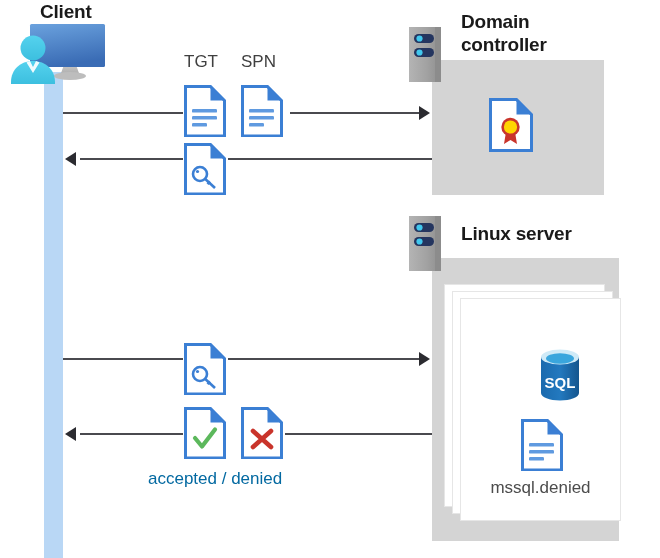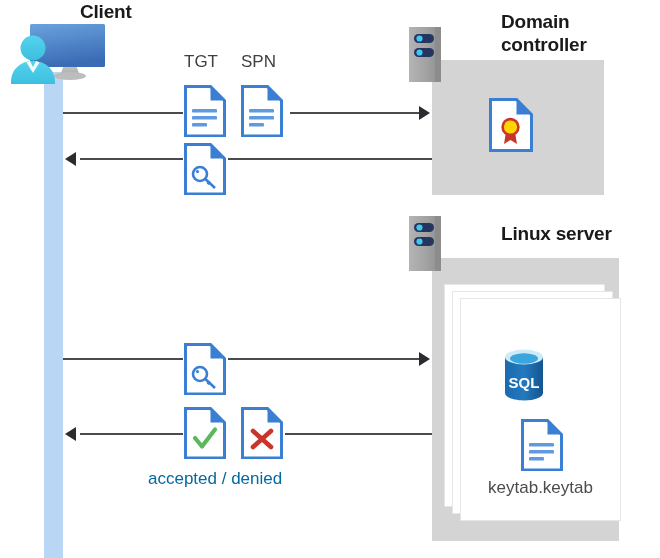--- a/index.html
+++ b/index.html
@@ -14,21 +14,20 @@
   .abs{position:absolute;}
 
   
   .title{
     font-weight:bold;
     color:#1a1a1a;
     font-size:19px;
     line-height:23px;
     letter-spacing:-0.2px;
     white-space:pre-line;
-    margin-left:40px;
   }
   .label{
     color:#404040;
     font-size:17px;
     line-height:20px;
   }
   .caption{
     color:#0369a1;
     font-size:17px;
   }
@@ -235,21 +234,21 @@
     <svg width="44" height="54" viewBox="0 0 44 54">
       <path d="M1.5 1.5 h26 l15 15 v36 h-41 z" fill="#ffffff" stroke="#3b7fd4" stroke-width="3"></path>
       <path d="M27.5 1.5 l15 15 h-15 z" fill="#3b7fd4"></path>
       <path d="M17.5 31 l-2.5 15 l6.5 -4 l6.5 4 l-2.5 -15 z" fill="#c9342b"></path>
       <circle cx="21.5" cy="29" r="9.2" fill="#c9342b"></circle>
       <circle cx="21.5" cy="29" r="6.6" fill="#ffd400"></circle>
     </svg>
   </div>
 
 
-  <div class="abs" style="left:502px;top:348px;width:44px;height:54px;">
+  <div class="abs" style="left:538px;top:348px;width:44px;height:54px;">
     <svg width="44" height="54" viewBox="0 0 44 54">
       <defs>
         <linearGradient id="sqlBody" x1="0" y1="0" x2="1" y2="0">
           <stop offset="0%" stop-color="#1a6aae"></stop>
           <stop offset="50%" stop-color="#2379bf"></stop>
           <stop offset="100%" stop-color="#14558e"></stop>
         </linearGradient>
       </defs>
       <path d="M3 9 v36 c0 4.3 8.5 7.5 19 7.5 s19 -3.2 19 -7.5 v-36 z" fill="url(#sqlBody)"></path>
       <ellipse cx="22" cy="9" rx="19" ry="7.5" fill="#cfeaf7"></ellipse>
@@ -261,15 +260,15 @@
   <div class="abs" style="left:521px;top:419px;width:42px;height:52px;">
     <svg width="42" height="52" viewBox="0 0 42 52">
       <path d="M1.5 1.5 h25 l14 14 v35.5 h-39 z" fill="#ffffff" stroke="#3b7fd4" stroke-width="3"></path>
       <path d="M26.5 1.5 l14 14 h-14 z" fill="#3b7fd4"></path>
       <rect x="8" y="24" width="25" height="3.6" rx="1.2" fill="#5f9ae0"></rect>
       <rect x="8" y="31" width="25" height="3.6" rx="1.2" fill="#5f9ae0"></rect>
       <rect x="8" y="38" width="15" height="3.6" rx="1.2" fill="#5f9ae0"></rect>
     </svg>
   </div>
 
-  <div class="abs keytab-label" style="left:461px;top:478px;width:159px;">keytab.keytab</div>
+  <div class="abs keytab-label" style="left:461px;top:478px;width:159px;">mssql.denied</div>
 
 </div>
 
 </body></html>

